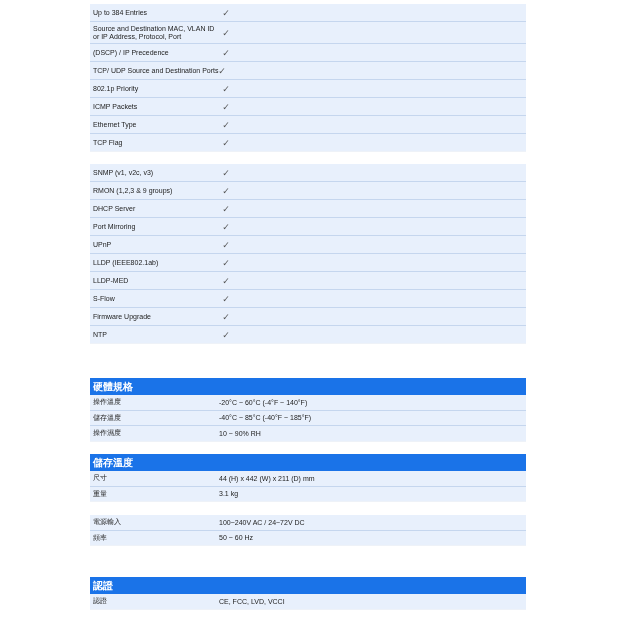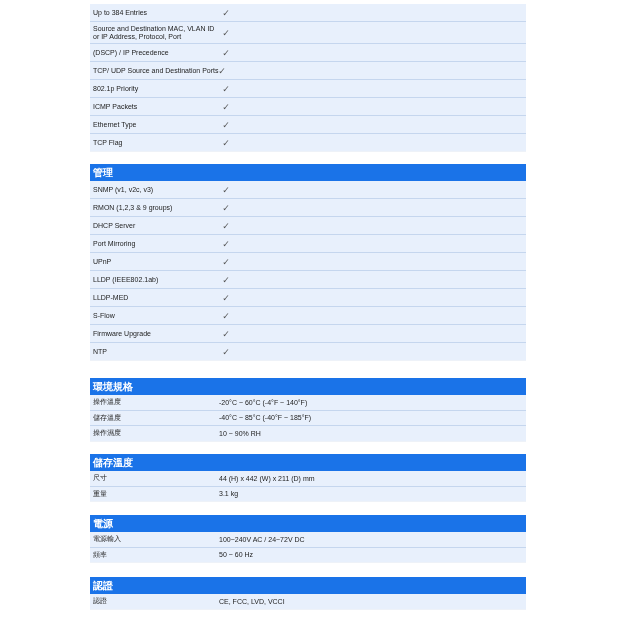--- a/index.html
+++ b/index.html
@@ -98,21 +98,20 @@
       <span class="label">Ethernet Type</span>
       <span class="check">✓</span>
     </div>
     <div class="row chk-row">
       <span class="label">TCP Flag</span>
       <span class="check">✓</span>
     </div>
   </div>
 
   <div class="section" style="top:164px;">
-    <div class="sec-header">管理</div>
     <div class="row chk-row">
       <span class="label">SNMP (v1, v2c, v3)</span>
       <span class="check">✓</span>
     </div>
     <div class="row chk-row">
       <span class="label">RMON (1,2,3 &amp; 9 groups)</span>
       <span class="check">✓</span>
     </div>
     <div class="row chk-row">
       <span class="label">DHCP Server</span>
@@ -142,21 +141,21 @@
       <span class="label">Firmware Upgrade</span>
       <span class="check">✓</span>
     </div>
     <div class="row chk-row">
       <span class="label">NTP</span>
       <span class="check">✓</span>
     </div>
   </div>
 
   <div class="section" style="top:378px;">
-    <div class="sec-header">環境規格</div>
+    <div class="sec-header">硬體規格</div>
     <div class="row spec-row">
       <span class="label">操作溫度</span>
       <span class="value">-20°C ~ 60°C (-4°F ~ 140°F)</span>
     </div>
     <div class="row spec-row">
       <span class="label">儲存溫度</span>
       <span class="value">-40°C ~ 85°C (-40°F ~ 185°F)</span>
     </div>
     <div class="row spec-row">
       <span class="label">操作濕度</span>
@@ -170,21 +169,20 @@
       <span class="label">尺寸</span>
       <span class="value">44 (H) x 442 (W) x 211 (D) mm</span>
     </div>
     <div class="row spec-row">
       <span class="label">重量</span>
       <span class="value">3.1 kg</span>
     </div>
   </div>
 
   <div class="section" style="top:515px;">
-    <div class="sec-header">電源</div>
     <div class="row spec-row">
       <span class="label">電源輸入</span>
       <span class="value">100~240V AC / 24~72V DC</span>
     </div>
     <div class="row spec-row">
       <span class="label">頻率</span>
       <span class="value">50 ~ 60 Hz</span>
     </div>
   </div>
 

